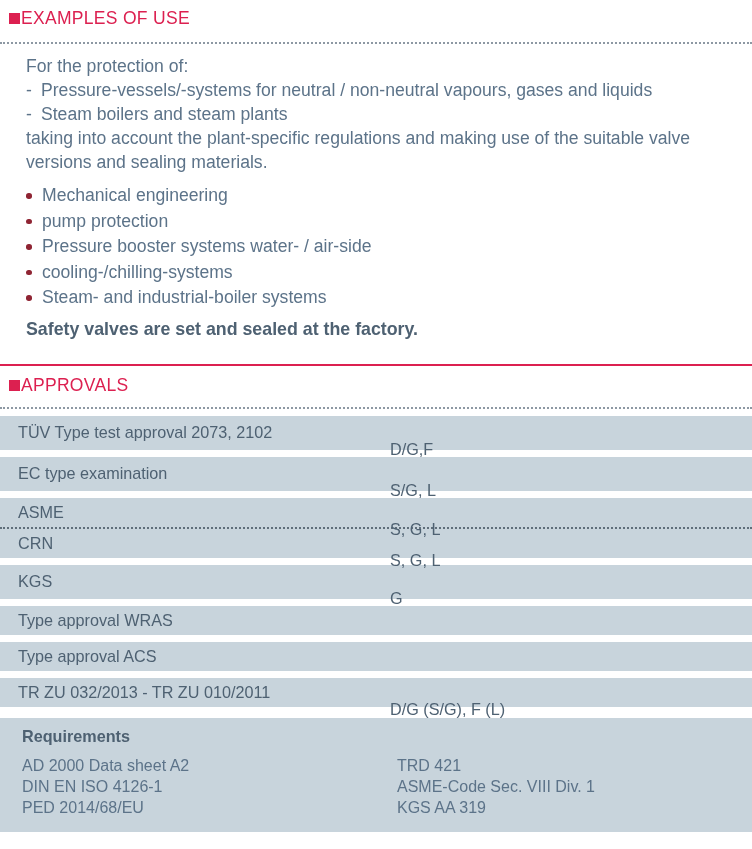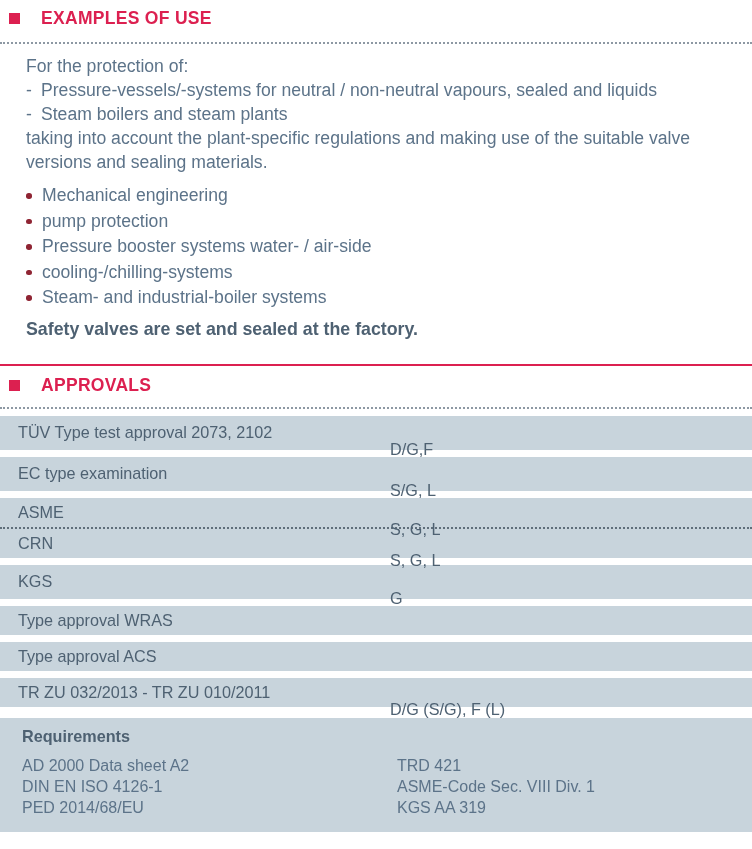--- a/index.html
+++ b/index.html
@@ -18,26 +18,26 @@
     position: relative;
     width: 752px;
     height: 849px;
     box-sizing: border-box;
   }
 
   
   .section-head {
     display: flex;
     align-items: center;
-    gap: 21px;
+    gap: 1px;
     padding-left: 9px;
     color: #dc2050;
     font-size: 17.5px;
     letter-spacing: 0.3px;
-    font-weight: 700;
+    font-weight: 400;
   }
   .sq {
     width: 11px;
     height: 11px;
     background: #dc2050;
     display: inline-block;
     flex: 0 0 auto;
   }
   .rule-dotted {
     height: 0;
@@ -167,21 +167,21 @@
   </div>
   <div style="height:13px"></div>
   <div class="rule-dotted"></div>
   <div style="height:10px"></div>
 
   <div class="body-block">
     <p>For the protection of:</p>
 
     <div class="dash-row">
       <span class="dash-mark">-</span>
-      <span class="dash-text">Pressure-vessels/-systems for neutral / non-neutral vapours, sealed and liquids</span>
+      <span class="dash-text">Pressure-vessels/-systems for neutral / non-neutral vapours, gases and liquids</span>
     </div>
     <div class="dash-row">
       <span class="dash-mark">-</span>
       <span class="dash-text">Steam boilers and steam plants</span>
     </div>
 
     <p>taking into account the plant-specific regulations and making use of the suitable valve versions and sealing materials.</p>
 
     <div style="height:9px"></div>
 

